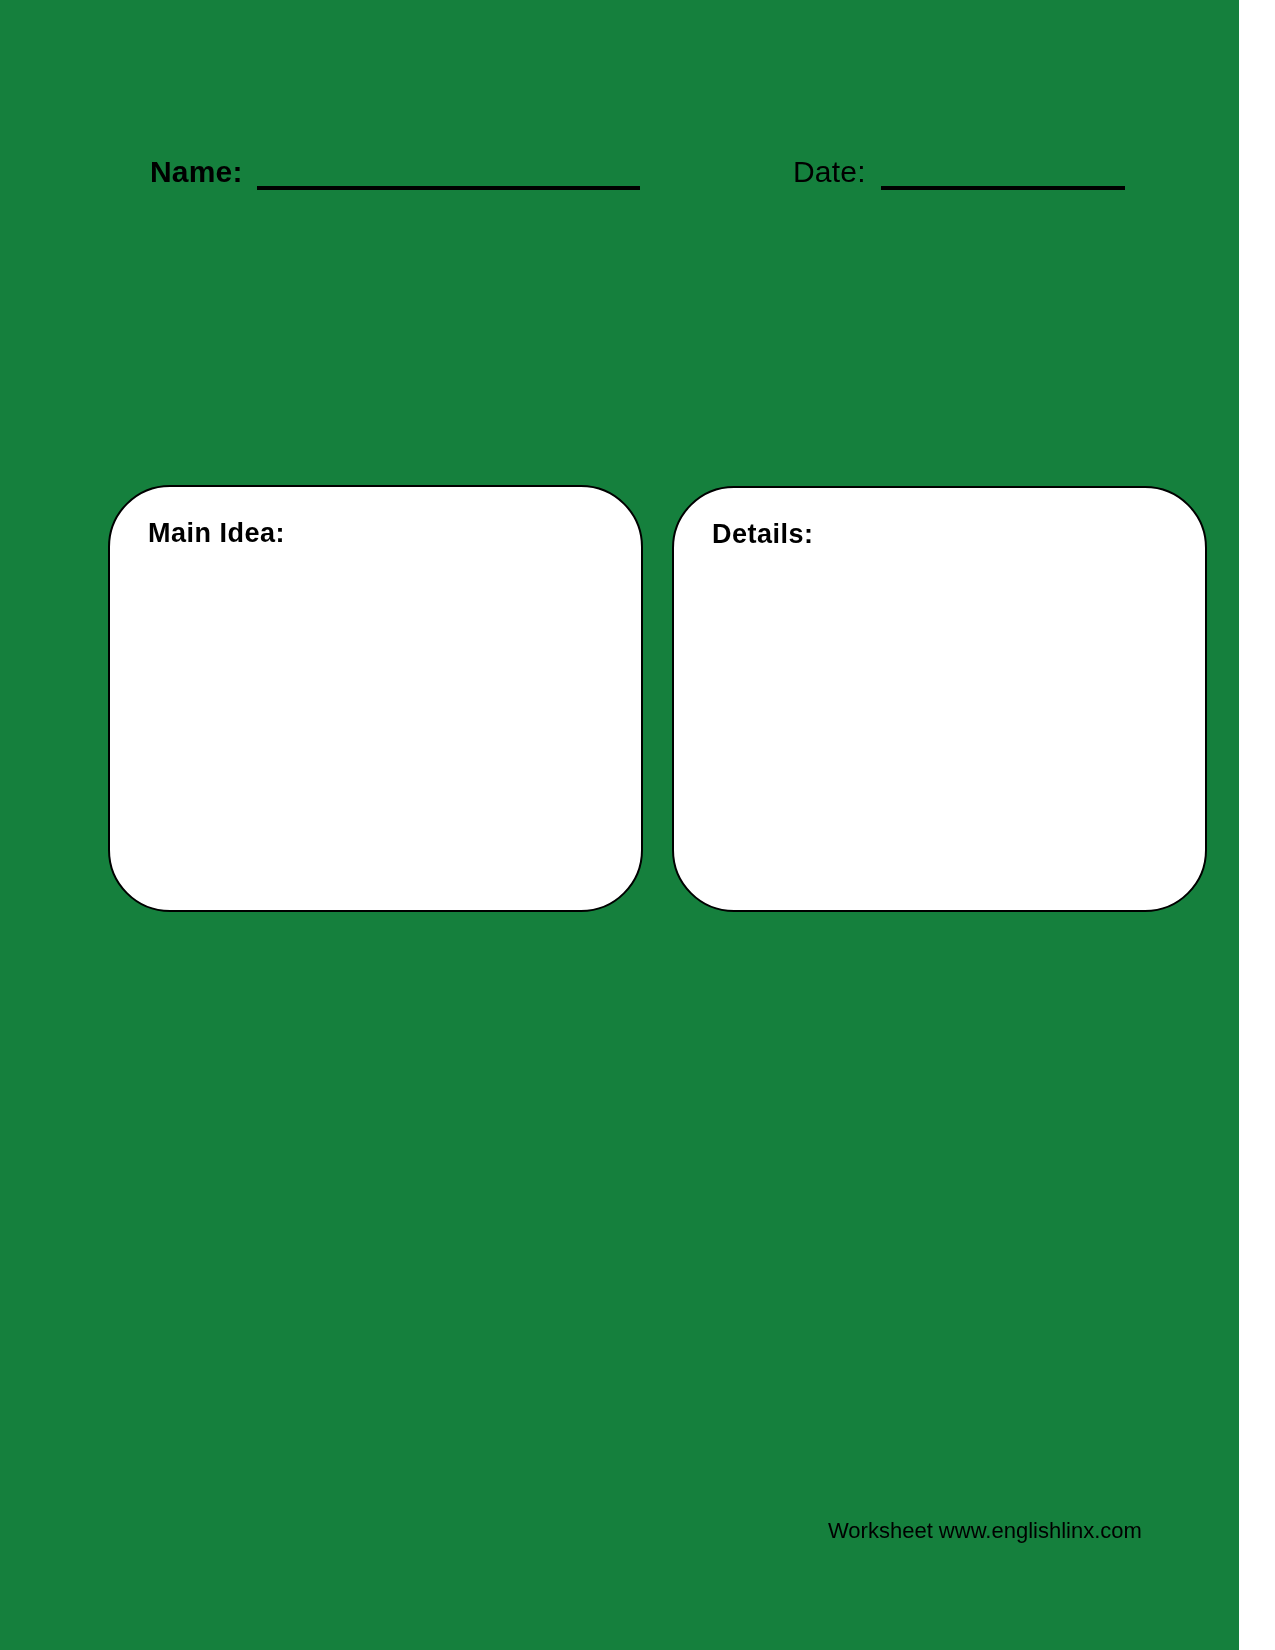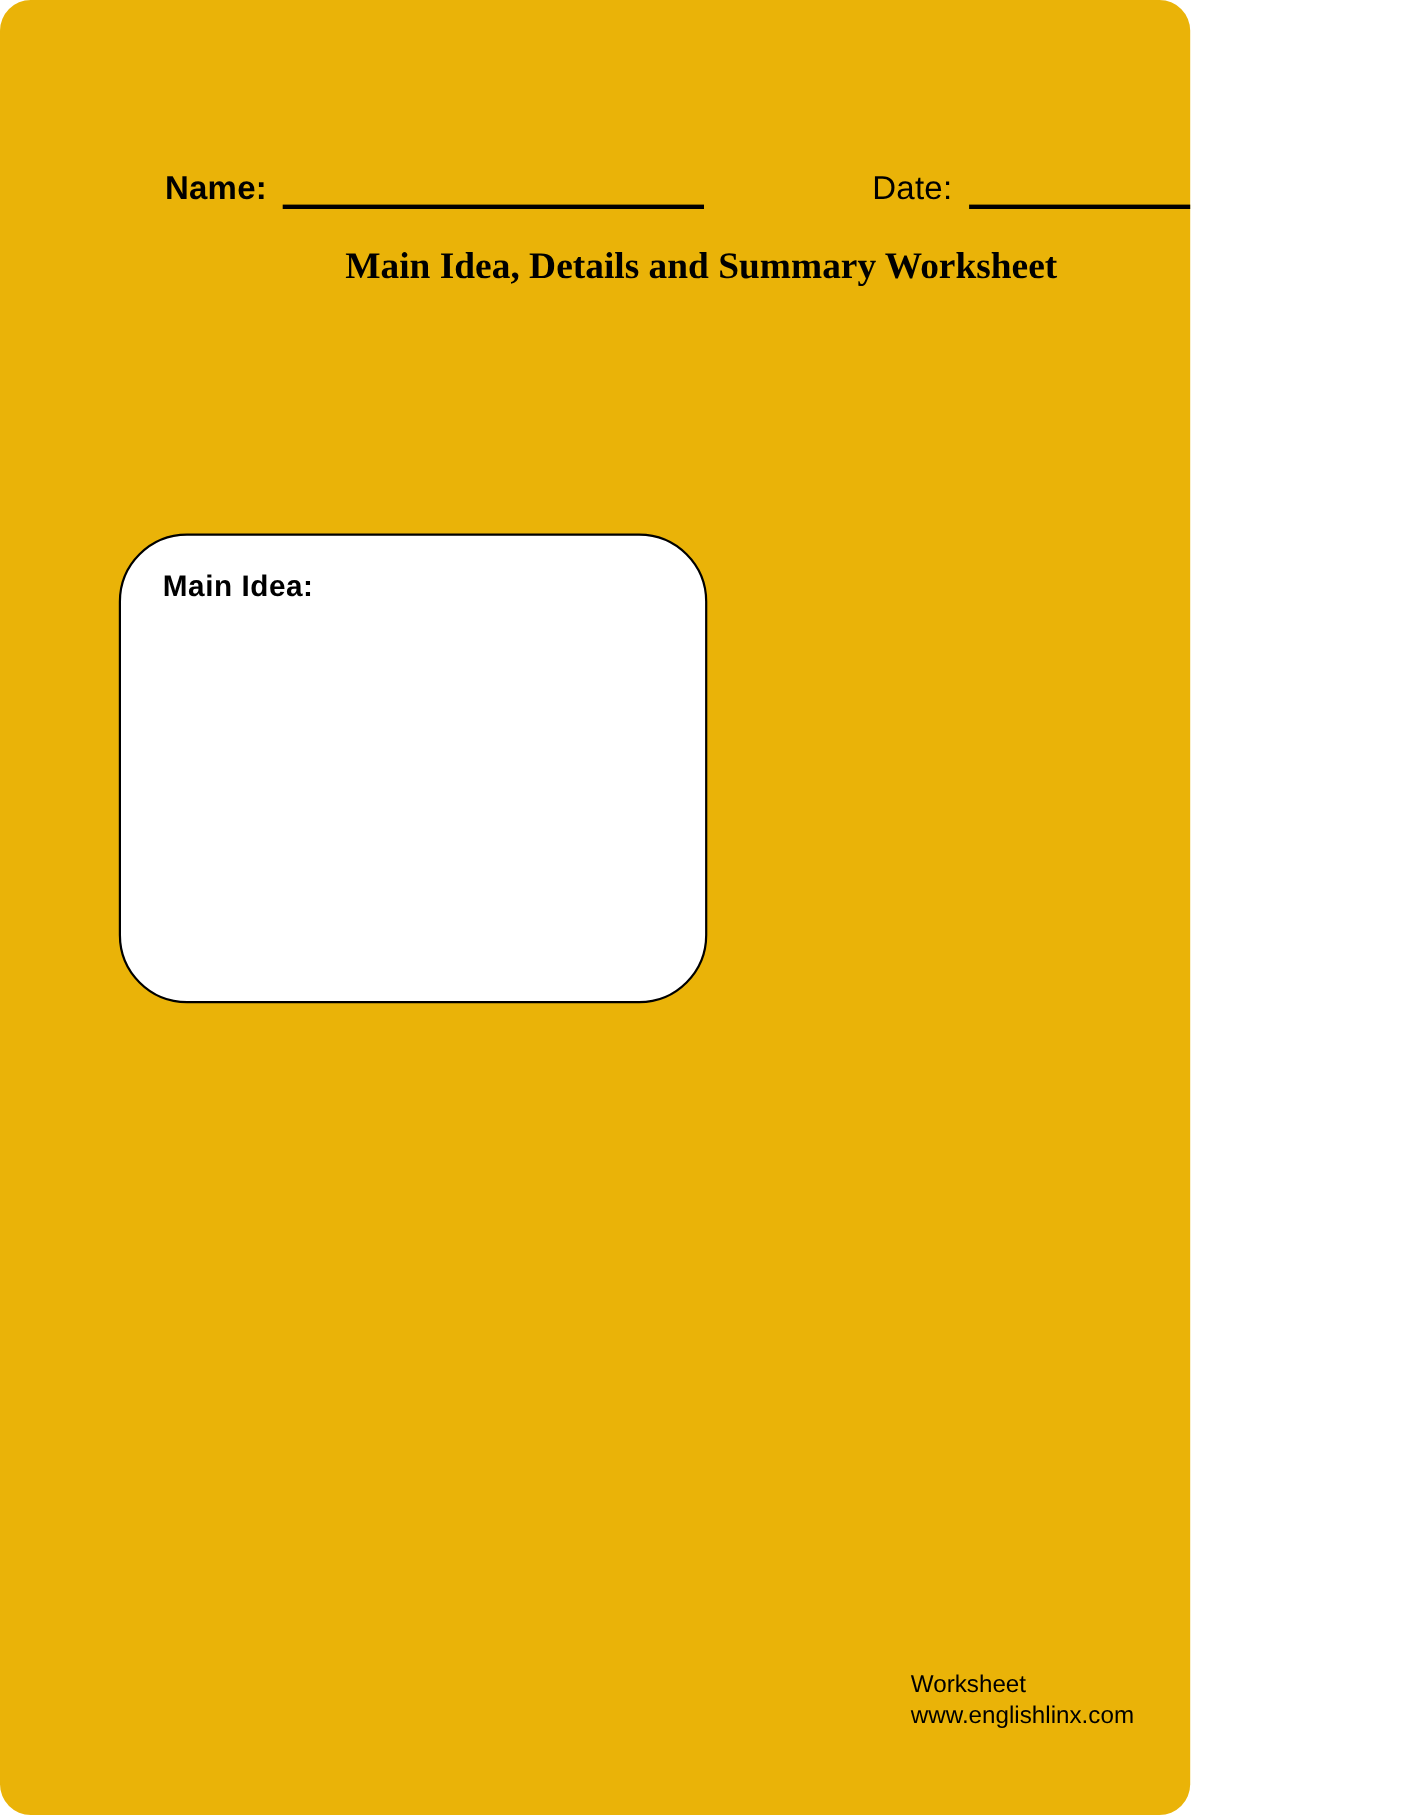--- a/index.html
+++ b/index.html
@@ -2,27 +2,26 @@
 <html><head>
 <meta charset="utf-8">
 <style>
   html, body {
     margin: 0;
     padding: 0;
     background: #ffffff;
   }
   .page {
     position: relative;
-    width: 1082px;
+    width: 1239px;
     height: 1650px;
-    background: #eab308;
+    background: #15803d;
     color: #000000;
     font-family: "Liberation Sans", sans-serif;
     overflow: hidden;
-    border-radius: 28px;
   }
 
   
   .name-label {
     position: absolute;
     left: 150px;
     top: 155px;
     font-size: 30px;
     font-weight: bold;
     line-height: 34px;
@@ -129,24 +128,26 @@
 <body>
 
 <div class="page">
 
   <span class="name-label">Name:</span>
   <div class="name-line"></div>
 
   <span class="date-label">Date:</span>
   <div class="date-line"></div>
 
-  <div class="title">Main Idea, Details and Summary Worksheet</div>
 
 
   <div class="ws-box box-main-idea">
     <div class="box-label">Main Idea:</div>
   </div>
 
+  <div class="ws-box box-details">
+    <div class="box-label">Details:</div>
+  </div>
 
 
   <div class="copyright">Worksheet www.englishlinx.com</div>
 
 </div>
 
 </body></html>

